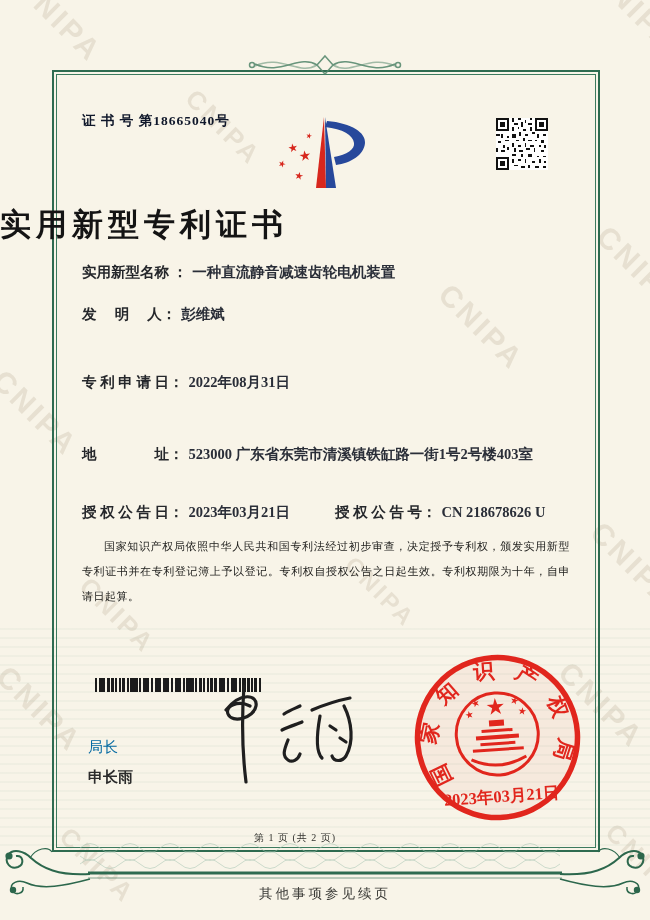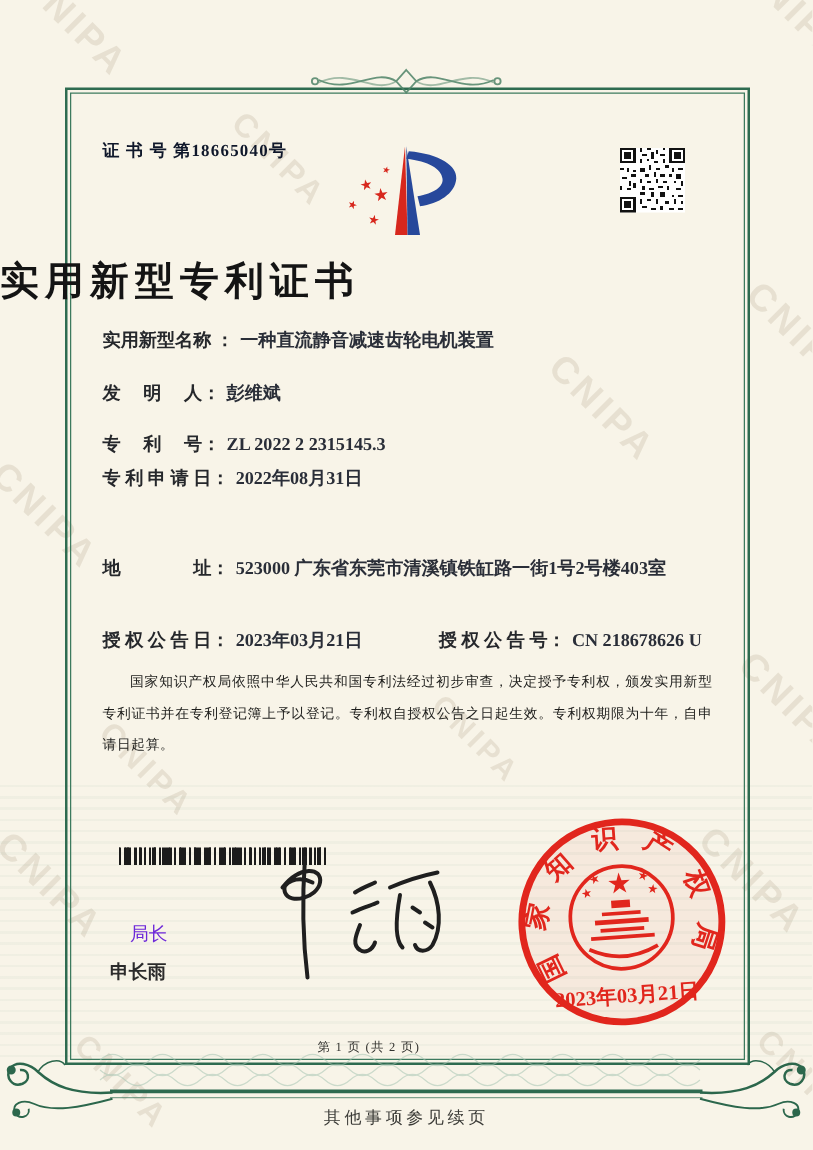--- a/index.html
+++ b/index.html
@@ -13,30 +13,30 @@
   .texture{position:absolute;left:0;top:628px;width:650px;height:220px;
       background:repeating-linear-gradient(180deg,rgba(110,155,130,0.06) 0 2px,transparent 2px 9px);}
   .certno{position:absolute;left:82px;top:112px;font-size:13.5px;color:#0f172a;letter-spacing:1px;font-weight:600;}
   .logo{position:absolute;left:268px;top:108px;}
   .qr{position:absolute;left:496px;top:118px;}
   .title{position:absolute;left:0;top:204px;width:650px;text-align:left;font-size:31px;font-weight:bold;
       color:#141414;letter-spacing:5px;}
   .frow{position:absolute;left:82px;width:495px;height:22px;font-size:14.5px;color:#26292f;white-space:nowrap;}
   .flabel{display:inline-block;font-weight:600;color:#25272b;}
   .fvalue{font-weight:600;color:#2a2e38;margin-left:5px;}
-  .fgroup2{display:inline-block;margin-left:16px;}
+  .fgroup2{display:inline-block;margin-left:0;}
   .paras{position:absolute;left:82px;top:534px;width:488px;font-size:11px;line-height:25px;color:#1d1d1b;
       letter-spacing:0.5px;text-align:justify;}
   .paras p{margin:0 0 7px 0;text-indent:2em;}
   .barcode{position:absolute;left:95px;top:678px;width:166px;height:14px;background:
       repeating-linear-gradient(90deg,#1b1b1b 0 2px,rgba(0,0,0,0) 2px 4px),
       repeating-linear-gradient(90deg,#1b1b1b 0 1px,rgba(0,0,0,0) 1px 7px),
       repeating-linear-gradient(90deg,rgba(0,0,0,0) 0 5px,#1b1b1b 5px 8px,rgba(0,0,0,0) 8px 11px);}
-  .dtitle{position:absolute;left:104px;top:738px;font-family:Liberation Serif, serif;
-      font-size:15px;color:#6d28d9;}
+  .dtitle{position:absolute;left:88px;top:738px;font-family:Liberation Serif, serif;
+      font-size:15px;color:#0369a1;}
   .dname{position:absolute;left:88px;top:768px;font-family:"Liberation Sans","DejaVu Sans",sans-serif;
       font-size:15px;color:#2b2b2b;font-weight:bold;}
   .sig{position:absolute;left:192px;top:680px;}
   .seal{position:absolute;left:410px;top:650px;width:175px;height:175px;transform:rotate(-4deg);}
   .pagefoot{position:absolute;left:0;top:831px;width:590px;text-align:center;font-size:10px;color:#33332f;letter-spacing:1px;}
   .contnote{position:absolute;left:0;top:885px;width:650px;text-align:center;font-size:13.5px;color:#3a3a36;letter-spacing:3px;}
   .bband{position:absolute;left:0;top:836px;}
   .tband{position:absolute;left:235px;top:51px;}
   svg text{font-family:"Liberation Serif","DejaVu Serif",serif;}
 </style>
@@ -123,23 +123,20 @@
     </g>
   </svg>
 
   <div class="title">实用新型专利证书</div>
 
   <div class="frow" style="top:305px">
     <span class="flabel">发　 明　 人：</span><span class="fvalue">彭维斌</span>
   </div>
   <div class="frow" style="top:263px">
     <span class="flabel">实用新型名称 ：</span><span class="fvalue">一种直流静音减速齿轮电机装置</span>
-  </div>
-  <div class="frow" style="top:346px">
-    <span class="flabel">专　 利　 号：</span><span class="fvalue">ZL 2022 2 2315145.3</span>
   </div>
   <div class="frow" style="top:373px">
     <span class="flabel">专 利 申 请 日：</span><span class="fvalue">2022年08月31日</span>
   </div>
   <div class="frow" style="top:445px">
     <span class="flabel">地　　　　址：</span><span class="fvalue">523000 广东省东莞市清溪镇铁缸路一街1号2号楼403室</span>
   </div>
   <div class="frow" style="top:503px">
     <span style="display:inline-block;width:253px">
       <span class="flabel">授 权 公 告 日：</span><span class="fvalue">2023年03月21日</span>

